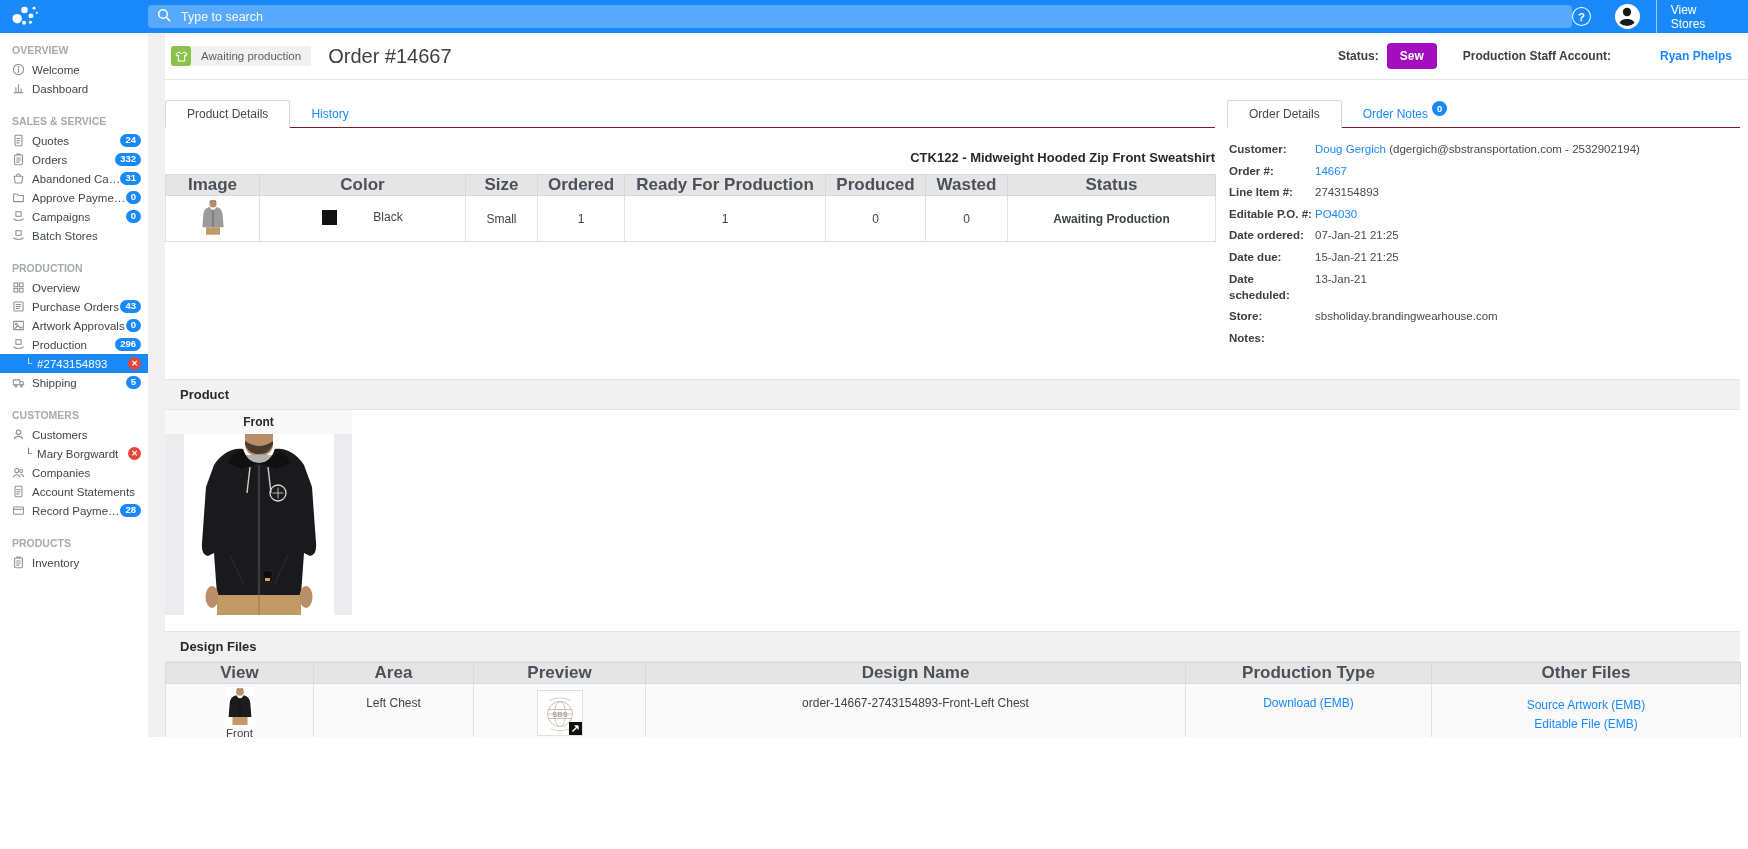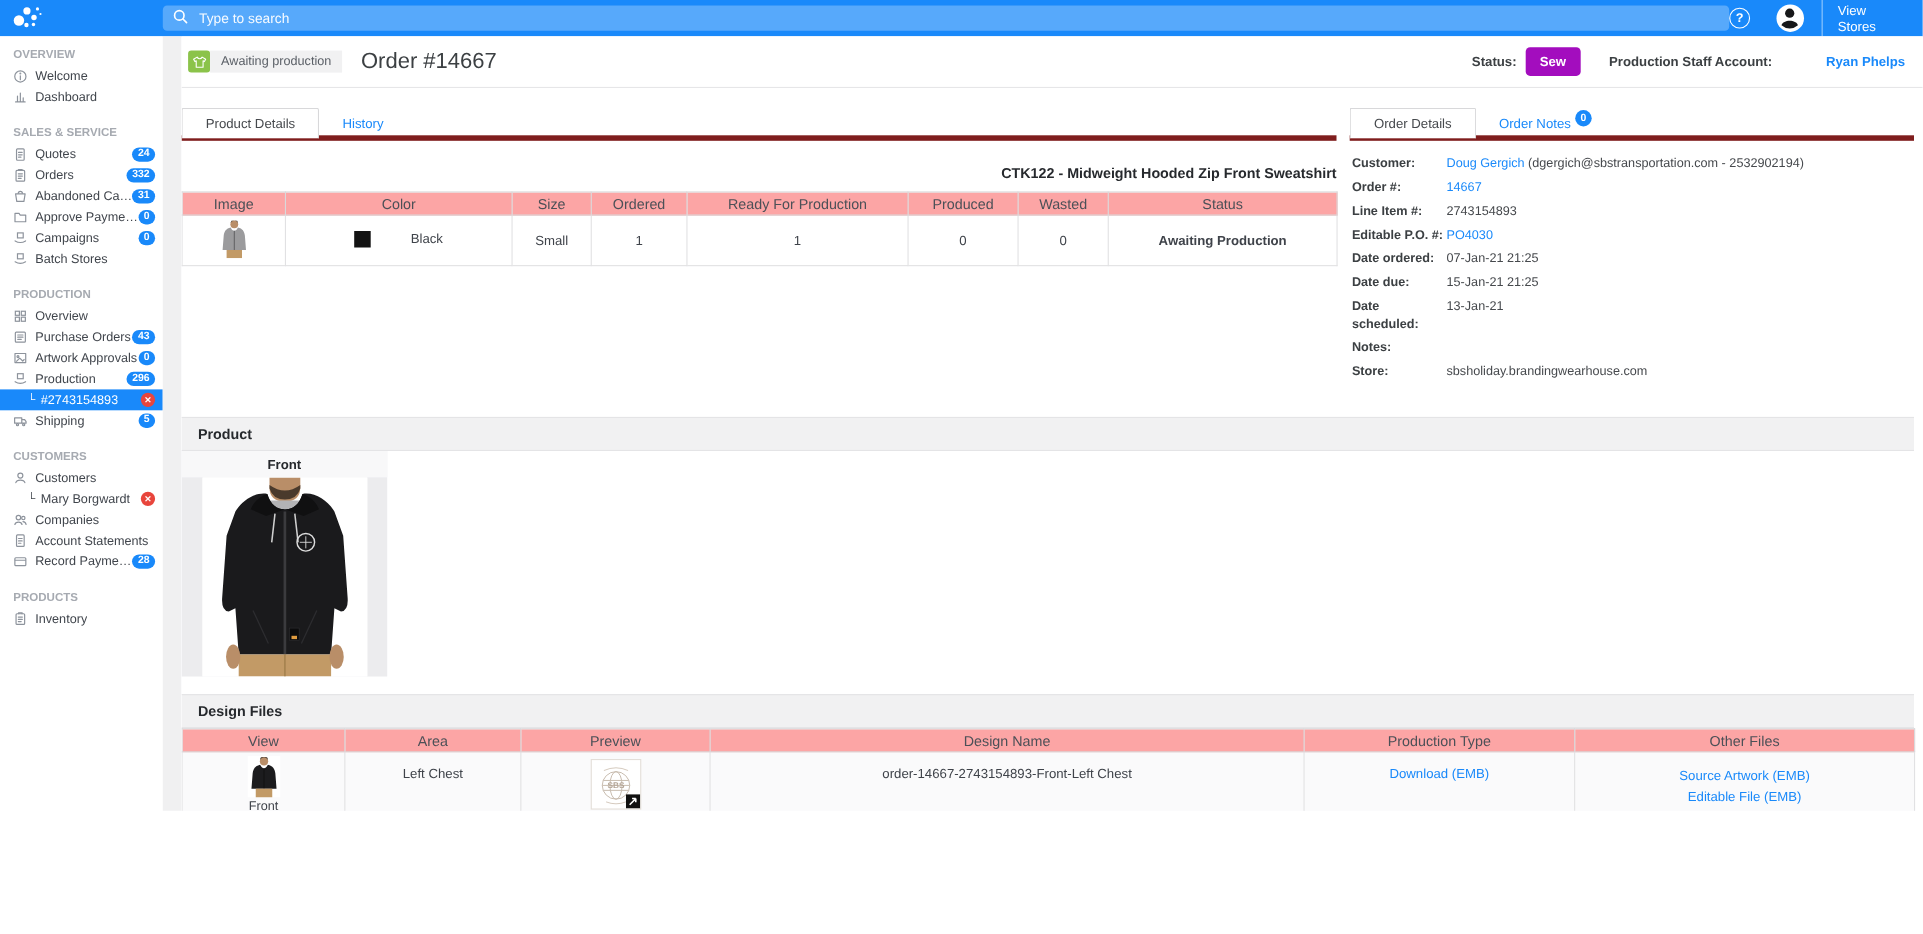--- a/index.html
+++ b/index.html
@@ -63,33 +63,33 @@
            border-radius:4px;border:none;margin:0 26px 0 8px;cursor:pointer;
            font-family:"Liberation Sans",sans-serif;}
   .staff-name{margin-left:5px;font-weight:700;padding-left:44px;}
 
   
   .content{padding:0 8px 0 0;}
   .row1{display:flex;gap:12px;margin-top:20px;}
   .left-col{width:1050px;flex:none;}
   .right-col{flex:1;min-width:0;}
 
-  .tabbar{display:flex;border-bottom:5px solid #7f1d1d;height:28px;align-items:center;}
+  .tabbar{display:flex;border-bottom:1px solid #7f1d1d;height:28px;align-items:flex-end;}
   .tab{font-size:12px;line-height:26px;padding:0 21px;cursor:pointer;}
   .tab.active{background:#fff;border:1px solid #d8d8da;border-bottom:1px solid #fff;
               margin-bottom:-1px;color:#46494d;border-radius:2px 2px 0 0;}
   .tab.inactive{color:#1989fa;}
   .notes-badge{display:inline-block;background:#1989fa;color:#fff;border-radius:50%;
                width:15px;height:15px;font-size:9.5px;line-height:15px;text-align:center;
                font-weight:700;vertical-align:6px;margin-left:4px;}
 
   .product-title{font-size:13px;font-weight:700;color:#26292d;margin:22px 0 9px 2px;text-align:right;}
 
   table.grid{border-collapse:collapse;width:100%;table-layout:fixed;}
-  .grid th{background:#fca5a5;border:1px solid #d9d9db;font-weight:400;font-size:13px;
+  .grid th{background:#e5e5e5;border:1px solid #d9d9db;font-weight:700;font-size:17px;
            color:#4c5057;height:21px;padding:0 4px;}
   .grid td{border:1px solid #e1e1e3;font-size:12px;color:#3f434a;text-align:center;padding:2px 4px;}
   .product-row td{height:46px;}
   .color-cell{display:inline-flex;align-items:center;}
   .swatch{display:inline-block;width:15px;height:15px;background:#131313;margin-right:36px;}
   .status-strong{font-weight:700;}
 
   .section-bar{margin-top:28px;height:31px;background:#f1f1f2;border-top:1px solid #e4e4e6;
                border-bottom:1px solid #e4e4e6;display:flex;align-items:center;padding-left:15px;
                font-size:13px;font-weight:700;color:#26292d;}
@@ -600,26 +600,26 @@
               </div>
               <div class="field">
                 <span class="field-label">Date due:</span>
                 <span class="field-value">15-Jan-21 21:25</span>
               </div>
               <div class="field">
                 <span class="field-label">Date scheduled:</span>
                 <span class="field-value">13-Jan-21</span>
               </div>
               <div class="field">
+                <span class="field-label">Store:</span>
+                <span class="field-value">sbsholiday.brandingwearhouse.com</span>
+              </div>
+              <div class="field">
                 <span class="field-label">Notes:</span>
                 <span class="field-value"></span>
-              </div>
-              <div class="field">
-                <span class="field-label">Store:</span>
-                <span class="field-value">sbsholiday.brandingwearhouse.com</span>
               </div>
             </div>
           </aside>
         </div>
 
         <section>
           <div class="section-bar">Product</div>
           <div class="front-card">
             <div class="front-card-header">Front</div>
             <div class="front-card-body">

